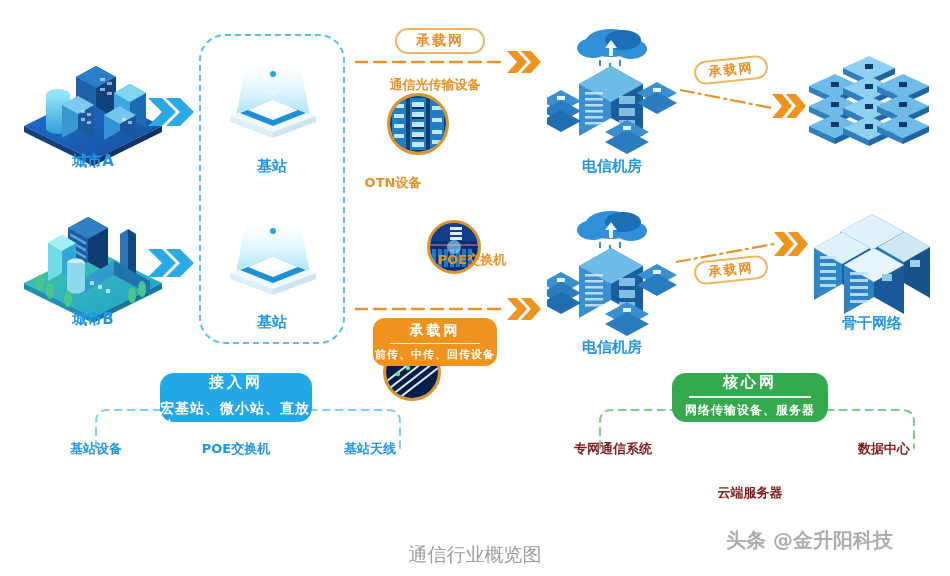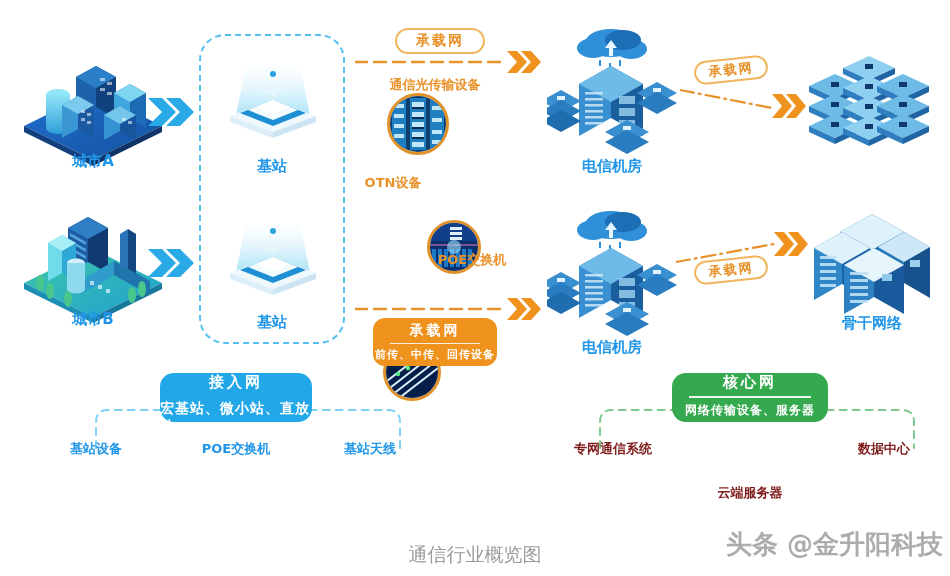--- a/index.html
+++ b/index.html
@@ -617,15 +617,15 @@
     <div class="t2" style="font-size:12px;">网络传输设备、服务器</div>
   </div>
 
   <div class="abs lbl lbl-green" style="left:547px;top:440px;width:132px;font-size:13px;">专网通信系统</div>
 
   <div class="abs lbl lbl-green" style="left:687px;top:440px;width:126px;font-size:13px;margin-top:44px;">云端服务器</div>
 
   <div class="abs lbl lbl-green" style="left:830px;top:440px;width:108px;font-size:13px;">数据中心</div>
 
   <div class="abs caption" style="left:0;top:542px;width:950px;text-align:center;font-size:19px;">通信行业概览图</div>
-  <div class="abs wm" style="left:726px;top:527px;font-size:26px;">头条 @金升阳科技</div>
+  <div class="abs wm" style="left:726px;top:527px;font-size:20px;">头条 @金升阳科技</div>
 
 </div>
 
 </body></html>

